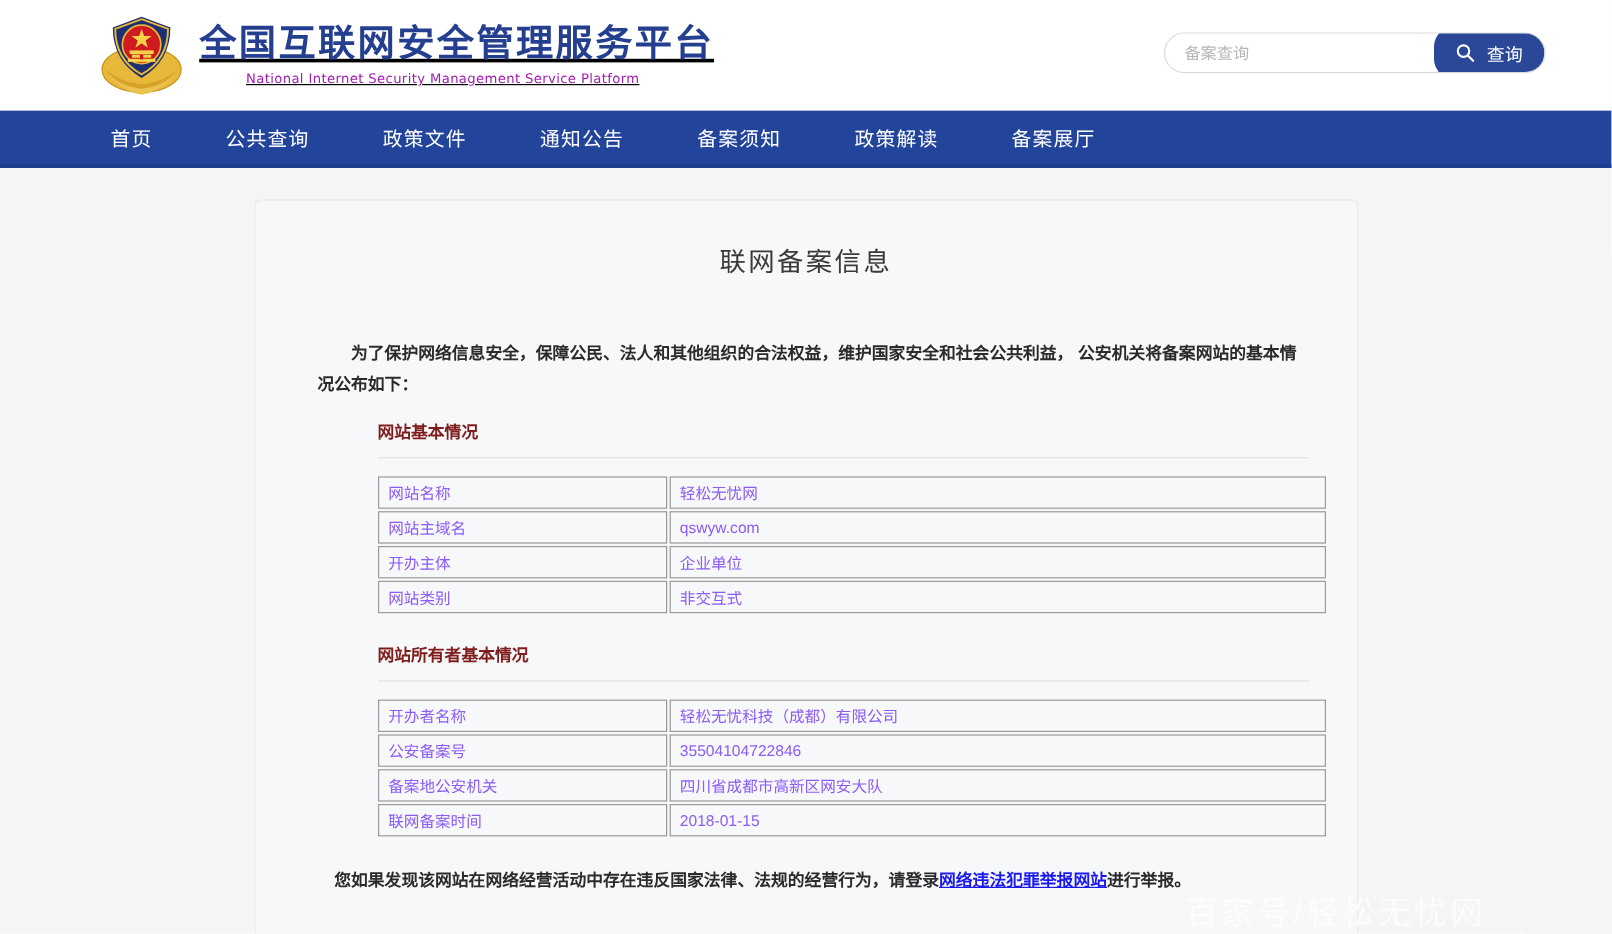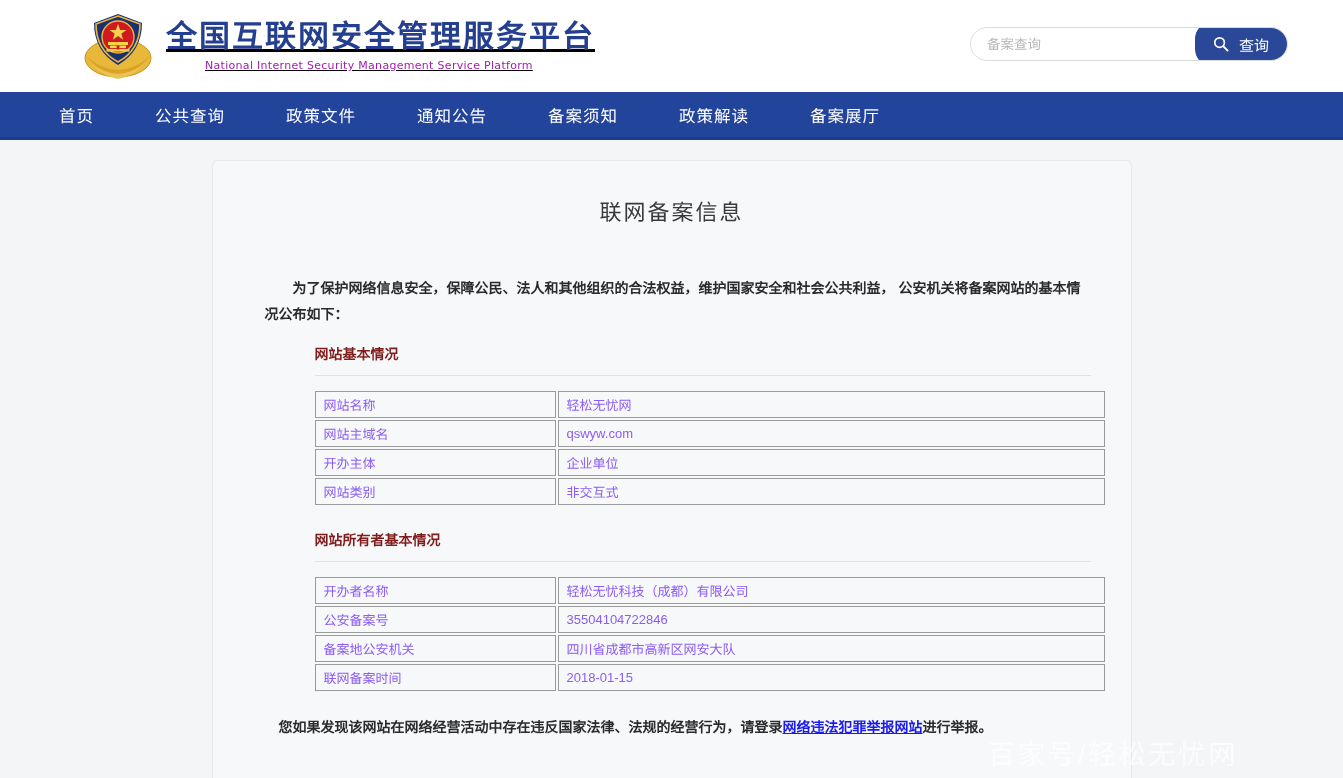--- a/index.html
+++ b/index.html
@@ -92,37 +92,37 @@
   }
   .search-btn svg { display: block; }
 
   
   .main-nav {
     height: 48px;
     background: #22449b;
     border-bottom: 3px solid #1d3c8c;
     display: flex;
     align-items: center;
-    padding-left: 59px;
+    padding-left: 92px;
   }
   .nav-item {
     color: #ffffff;
     font-size: 16.5px;
     text-decoration: none;
     margin-right: 61px;
     letter-spacing: 1px;
     cursor: pointer;
     white-space: nowrap;
   }
 
   
   .page-body {
     background: #f4f5f7;
     height: 638px;
-    padding-top: 20px;
+    padding-top: 26px;
     position: relative;
   }
   .panel {
     width: 920px;
     margin: 0 auto;
     min-height: 620px;
     background: #f7f8fa;
     border: 1px solid #e8e8e8;
     border-bottom: none;
     border-radius: 6px 6px 0 0;

